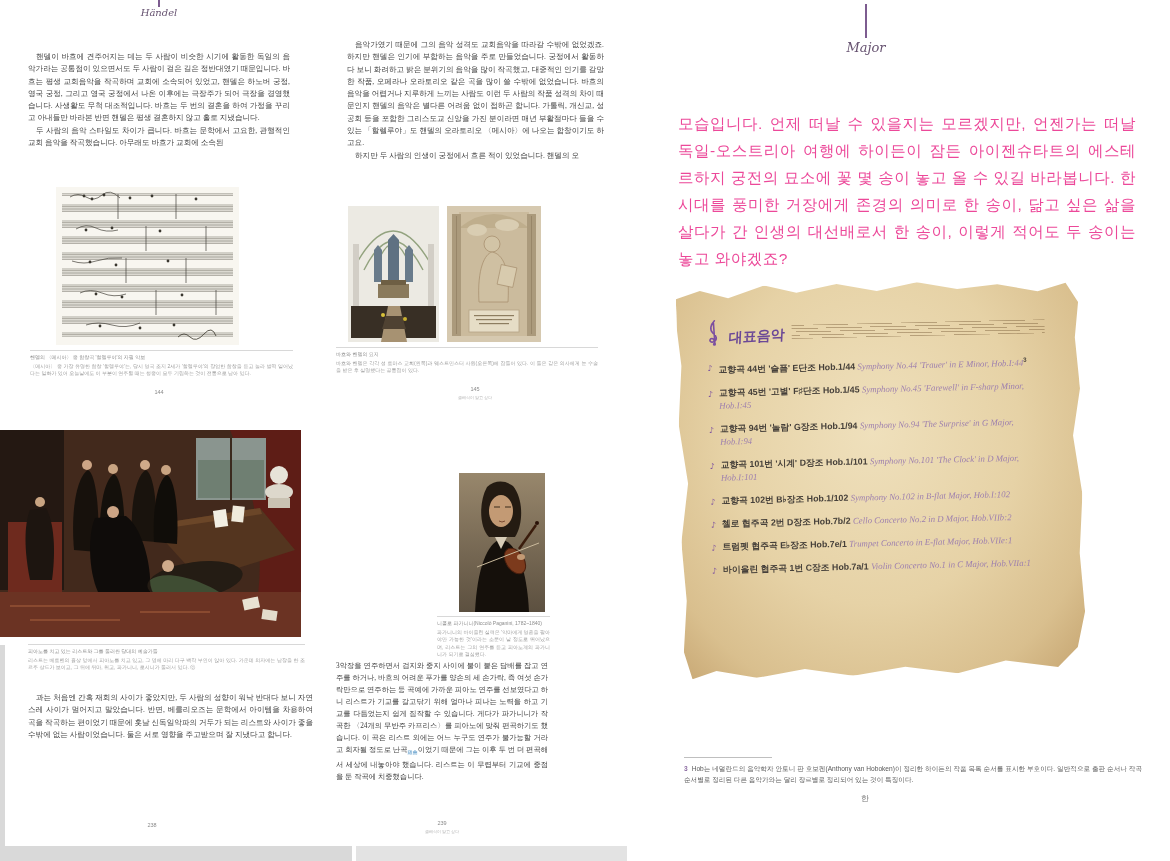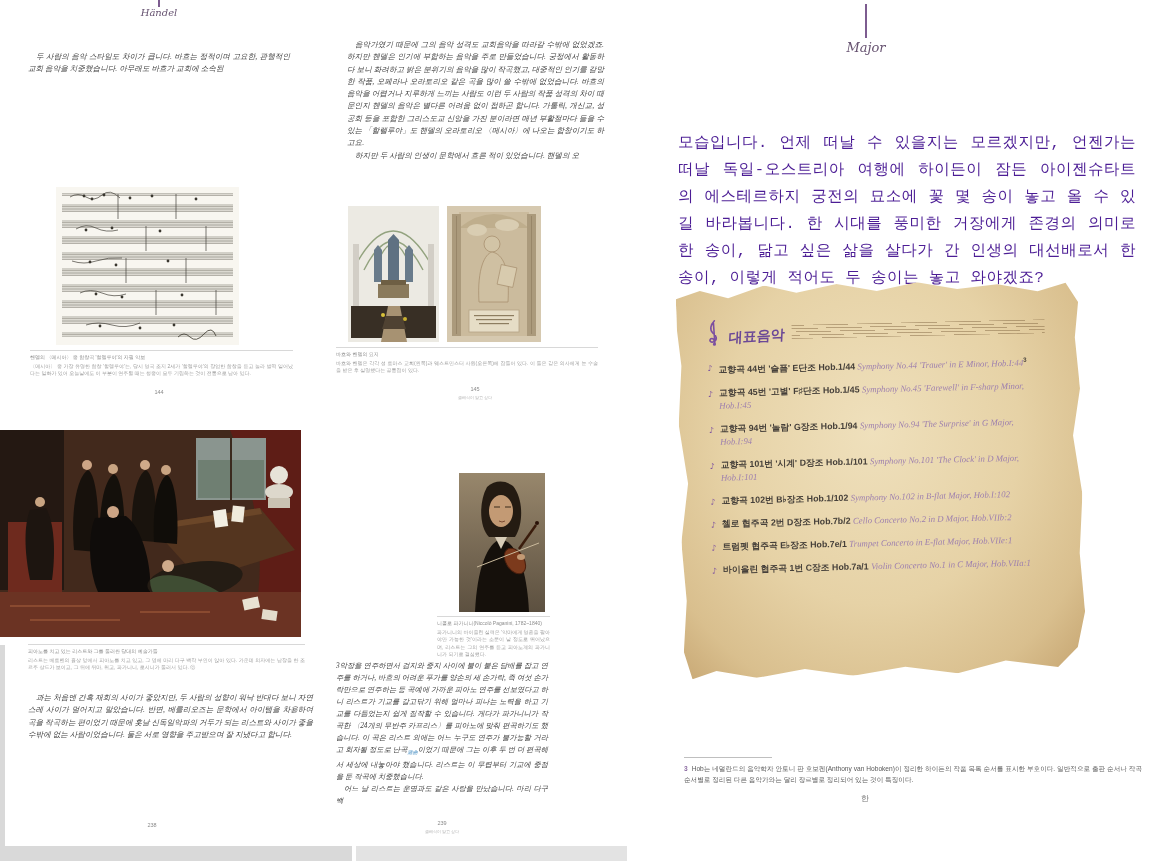--- a/index.html
+++ b/index.html
@@ -1,34 +1,34 @@
 <!DOCTYPE html>
 <html><head>
 <meta charset="utf-8">
 <style>
   html,body{margin:0;padding:0;background:#fff;}
   #canvas{position:relative;width:1170px;height:861px;background:#ffffff;overflow:hidden;
           font-family:"Liberation Sans",sans-serif;color:#3b3b3b;}
   .b{position:absolute;}
   
   .body-sm{font-size:7.6px;line-height:12.3px;text-align:justify;color:#3e3e3e;
-           font-family:"Liberation Serif",serif;font-style:italic;}
+           font-family:"Liberation Serif",serif;}
   .body-sm p{margin:0;text-indent:8px;}
   
   .cap-rule{height:1px;background:#d8d8d8;margin-bottom:3px;}
   .cap-title{font-size:5px;color:#8d8d8d;margin-bottom:2px;line-height:7px;}
   .cap-body{font-size:5px;color:#9c9c9c;line-height:7.4px;text-align:justify;}
   .pagenum{font-size:5.5px;color:#8a8a8a;text-align:center;line-height:7px;}
   .chapline{font-size:4px;color:#b2b2b2;text-align:center;line-height:6px;margin-top:2px;}
   
   .script{font-family:"DejaVu Serif",serif;font-style:italic;color:#665270;text-align:center;}
   .vstub{width:2px;background:#7d5c90;margin:0 auto;}
   
-  .handwrite{font-family:Liberation Mono, monospace;font-size:15.5px;line-height:27px;color:#4c1d95;
-             text-align:justify;letter-spacing:0.5px;font-weight:500;margin-top:20px;}
+  .handwrite{font-family:Liberation Sans, sans-serif;font-size:15.5px;line-height:27px;color:#ec4899;
+             text-align:justify;letter-spacing:0.5px;font-weight:500;}
   
   .parchment{background:radial-gradient(ellipse at 48% 38%, #efe0bc 0%, #e6d2a6 50%, #d9bf8e 80%, #c5a470 100%);
     transform:rotate(-1.3deg);
     clip-path:polygon(0% 3%,6% 1%,13% 3%,22% 0%,30% 2%,40% 0%,50% 2%,60% 0%,70% 2%,80% 1%,90% 3%,97% 1%,100% 6%,99% 15%,100% 28%,98% 40%,100% 55%,99% 70%,100% 85%,98% 94%,93% 99%,80% 97%,68% 100%,55% 98%,42% 100%,30% 98%,18% 100%,8% 98%,2% 100%,0% 93%,1% 80%,0% 65%,2% 50%,0% 35%,1% 20%,0% 10%);}
   .parch-inner{position:absolute;left:30px;top:34px;right:34px;bottom:20px;}
   .mbox-titlerow{display:flex;align-items:flex-end;gap:7px;height:26px;margin-bottom:14px;}
   .mbox-title{font-family:"DejaVu Serif",serif;font-size:14px;font-weight:bold;color:#6b4897;
               transform:skewX(-6deg) rotate(-2deg);white-space:nowrap;}
   .stafflines{flex:1;height:14px;align-self:center;
     background:repeating-linear-gradient(to bottom, rgba(122,94,58,.45) 0 .8px, transparent .8px 3.3px);}
@@ -49,21 +49,22 @@
 <body>
 
 <div id="canvas">
 
   <div class="b" style="left:79px;top:0;width:160px;">
     <div class="vstub" style="height:7px;"></div>
     <div class="script" style="font-size:10px;">Händel</div>
   </div>
 
   <div class="b body-sm" style="left:28px;top:51px;width:262px;">
-    <p>두 사람의 음악 스타일도 차이가 큽니다. 바흐는 정적이며 고요한, 관행적인 교회 음악을 치중했습니다. 아무래도 바흐가 교회에 소속된</p>
+    <p>핸델이 바흐에 견주어지는 데는 두 사람이 비슷한 시기에 활동한 독일의 음악가라는 공통점이 있으면서도 두 사람이 걸은 길은 정반대였기 때문입니다. 바흐는 평생 교회음악을 작곡하며 교회에 소속되어 있었고, 핸델은 하노버 궁정, 영국 궁정, 그리고 영국 궁정에서 나온 이후에는 극장주가 되어 극장을 경영했습니다. 사생활도 무척 대조적입니다. 바흐는 두 번의 결혼을 하여 가정을 꾸리고 아내들만 바라본 반면 핸델은 평생 결혼하지 않고 홀로 지냈습니다.</p>
+    <p>두 사람의 음악 스타일도 차이가 큽니다. 바흐는 문학에서 고요한, 관행적인 교회 음악을 작곡했습니다. 아무래도 바흐가 교회에 소속된</p>
   </div>
 
   <div class="b" style="left:56px;top:187px;width:183px;height:158px;">
     <svg width="183" height="158" viewBox="0 0 183 158" xmlns="http://www.w3.org/2000/svg">
       <defs>
         <pattern id="stave" width="183" height="16" patternUnits="userSpaceOnUse">
           <g stroke="#77736a" stroke-width="0.6">
             <line x1="6" y1="2" x2="177" y2="2"></line>
               <line x1="6" y1="3.6" x2="177" y2="3.6"></line>
             <line x1="6" y1="5.2" x2="177" y2="5.2"></line>
@@ -114,21 +115,21 @@
   </div>
   <div class="b" style="left:30px;top:350px;width:263px;">
     <div class="cap-rule"></div>
     <div class="cap-title">핸델의 〈메시아〉 중 합창곡 '할렐루야'의 자필 악보</div>
     <div class="cap-body">〈메시아〉 중 가장 유명한 합창 '할렐루야'는, 당시 영국 조지 2세가 '할렐루야'의 장엄한 합창을 듣고 놀라 벌떡 일어났다는 일화가 있어 오늘날에도 이 부분이 연주될 때는 청중이 모두 기립하는 것이 전통으로 남아 있다.</div>
   </div>
   <div class="b pagenum" style="left:79px;top:389px;width:160px;">144</div>
 
   <div class="b body-sm" style="left:347px;top:39px;width:257px;">
     <p>음악가였기 때문에 그의 음악 성격도 교회음악을 따라갈 수밖에 없었겠죠. 하지만 핸델은 인기에 부합하는 음악을 주로 만들었습니다. 궁정에서 활동하다 보니 화려하고 밝은 분위기의 음악을 많이 작곡했고, 대중적인 인기를 갈망한 작품, 오페라나 오라토리오 같은 곡을 많이 쓸 수밖에 없었습니다. 바흐의 음악을 어렵거나 지루하게 느끼는 사람도 이런 두 사람의 작품 성격의 차이 때문인지 핸델의 음악은 별다른 어려움 없이 접하곤 합니다. 가톨릭, 개신교, 성공회 등을 포함한 그리스도교 신앙을 가진 분이라면 매년 부활절마다 들을 수 있는 「할렐루야」도 핸델의 오라토리오 〈메시아〉에 나오는 합창이기도 하고요.</p>
-    <p>하지만 두 사람의 인생이 문학에서 흐른 적이 있었습니다. 핸델의 오</p>
+    <p>하지만 두 사람의 인생이 궁정에서 흐른 적이 있었습니다. 핸델의 오</p>
   </div>
 
   <div class="b" style="left:348px;top:206px;display:flex;gap:8px;">
 
     <div>
       <svg width="91" height="136" viewBox="0 0 91 136" xmlns="http://www.w3.org/2000/svg">
         <rect width="91" height="136" fill="#eceae3"></rect>
         <g stroke="#93a37f" stroke-width="1.4" fill="none">
           <path d="M6,62 Q45,-12 85,62"></path>
             <path d="M16,64 Q45,6 75,64"></path>
@@ -252,21 +253,20 @@
     </svg>
   </div>
   <div class="b" style="left:437px;top:616px;width:113px;">
     <div class="cap-rule"></div>
     <div class="cap-title">니콜로 파가니니(Niccolò Paganini, 1782~1840)</div>
     <div class="cap-body">파가니니의 바이올린 실력은 '악마에게 영혼을 팔아야만 가능한 것'이라는 소문이 날 정도로 뛰어났으며, 리스트는 그의 연주를 듣고 피아노계의 파가니니가 되기로 결심했다.</div>
   </div>
 
   <div class="b body-sm" style="left:336px;top:660px;width:212px;font-size:7.3px;line-height:12px;">
     <p style="text-indent:0;"><span>3악장을 연주하면서 검지와 중지 사이에 불이 붙은 담배를 잡고 연주를 하거나, 바흐의 어려운 푸가를 양손의 세 손가락, 즉 여섯 손가락만으로 연주하는 등 곡예에 가까운 피아노 연주를 선보였다고 하니 리스트가 기교를 갈고닦기 위해 얼마나 피나는 노력을 하고 기교를 다듬었는지 쉽게 짐작할 수 있습니다. 게다가 파가니니가 작곡한 〈24개의 무반주 카프리스〉를 피아노에 맞춰 편곡하기도 했습니다. 이 곡은 리스트 외에는 어느 누구도 연주가 불가능할 거라고 회자될 정도로 난곡</span><span class="hanja">難曲</span><span>이었기 때문에 그는 이후 두 번 더 편곡해서 세상에 내놓아야 했습니다. 리스트는 이 무렵부터 기교에 중점을 둔 작곡에 치중했습니다.</span></p>
-    <p>어느 날 리스트는 운명과도 같은 사랑을 만났습니다. 마리 다구 백</p>
   </div>
   <div class="b" style="left:362px;top:820px;width:160px;">
     <div class="pagenum">239</div>
     <div class="chapline">클래식이 알고 싶다</div>
   </div>
 
   <div class="b vstub" style="left:865px;top:4px;height:34px;"></div>
   <div class="b script" style="left:806px;top:40px;width:120px;font-size:13px;">Major</div>
 
   <div class="b handwrite" style="left:678px;top:110px;width:458px;">모습입니다. 언제 떠날 수 있을지는 모르겠지만, 언젠가는 떠날 독일-오스트리아 여행에 하이든이 잠든 아이젠슈타트의 에스테르하지 궁전의 묘소에 꽃 몇 송이 놓고 올 수 있길 바라봅니다. 한 시대를 풍미한 거장에게 존경의 의미로 한 송이, 닮고 싶은 삶을 살다가 간 인생의 대선배로서 한 송이, 이렇게 적어도 두 송이는 놓고 와야겠죠?</div>

